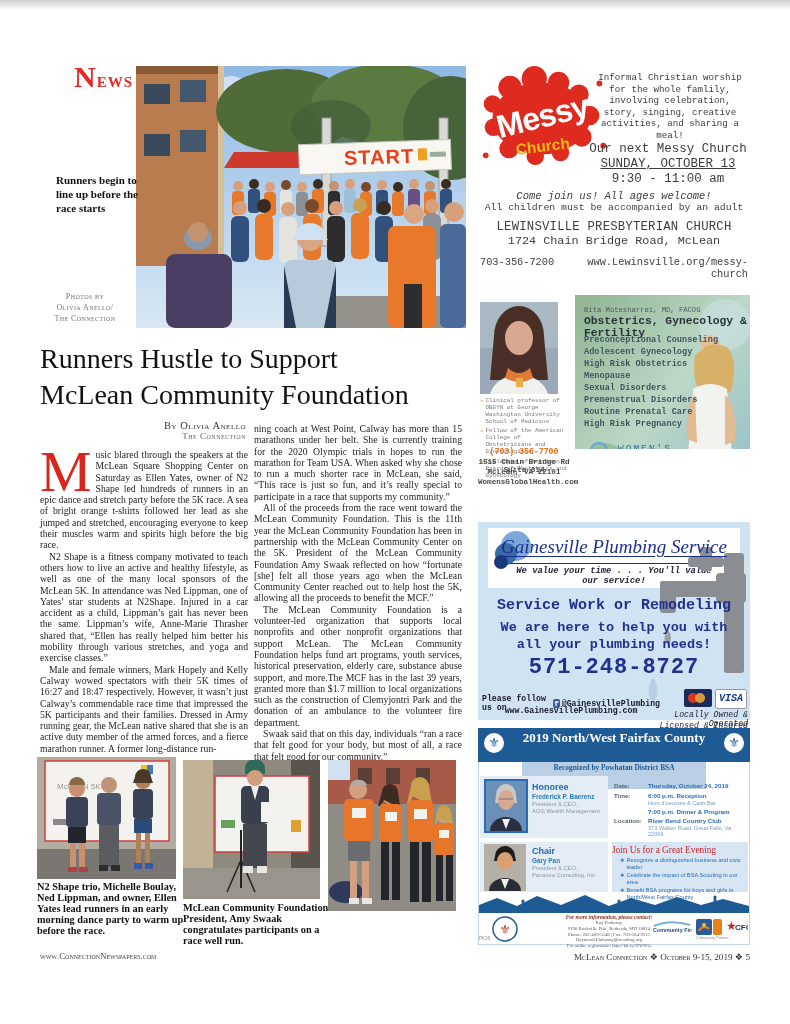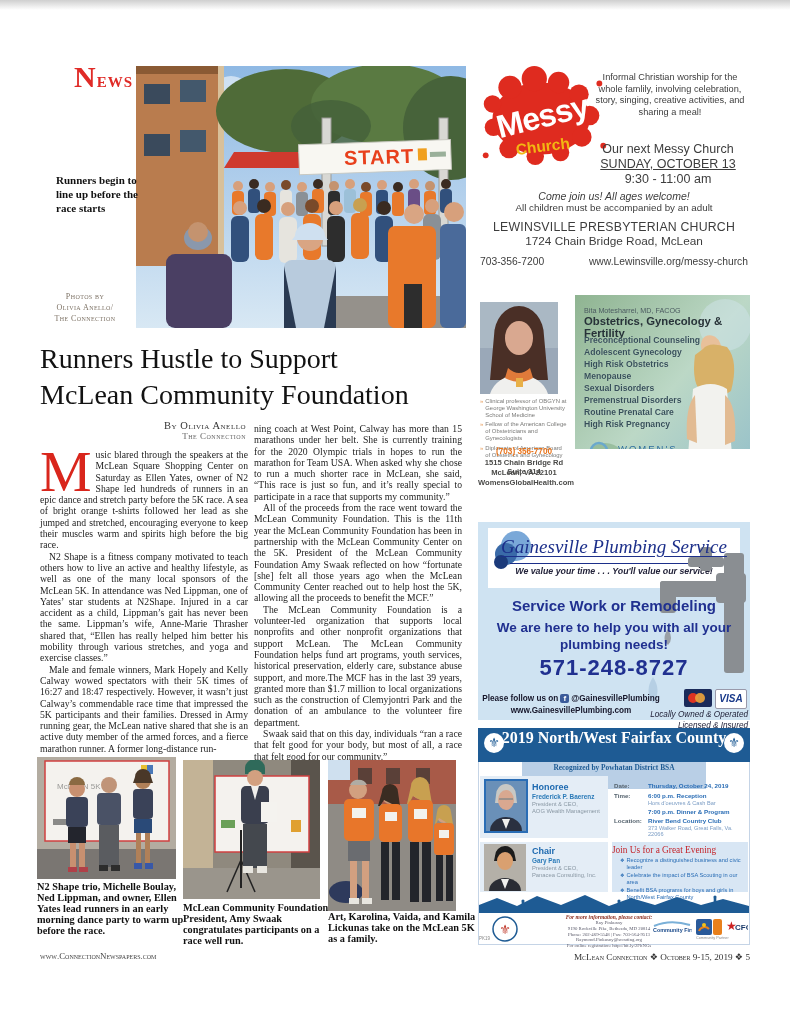--- a/index.html
+++ b/index.html
@@ -40,21 +40,21 @@
   .bc2{left:183px;top:903px;width:152px;}
   .bc3{left:328px;top:912px;width:152px;}
 
   
   .footer-left{left:40px;top:951px;font-variant:small-caps;font-size:8.8px;color:#444;
                font-family:"Liberation Serif","DejaVu Sans",serif;}
   .footer-right{left:420px;top:951px;width:330px;text-align:right;font-variant:small-caps;
                 font-size:9.2px;color:#333;font-family:"Liberation Serif","DejaVu Sans",serif;}
 
   
-  .ad-sans{font-family:Liberation Sans, sans-serif;}
+  .ad-sans{font-family:Liberation Mono, monospace;}
 
   
   .messy-splat{left:480px;top:66px;width:128px;height:102px;}
   .messy-intro{left:592px;top:72px;width:156px;text-align:center;font-size:9.2px;
                line-height:1.25;color:#3d3d3d;}
   .messy-next{left:586px;top:142px;width:164px;text-align:center;font-size:12.5px;color:#3d3d3d;}
   .messy-date{left:586px;top:157px;width:164px;text-align:center;font-size:12.5px;color:#3d3d3d;
               text-decoration:underline;}
   .messy-time{left:586px;top:172px;width:164px;text-align:center;font-size:12.5px;color:#3d3d3d;}
   .messy-invite{left:478px;top:190px;width:272px;text-align:center;font-style:italic;
@@ -123,21 +123,21 @@
           color:#23233a;z-index:1;}
   .fb-icon{display:inline-block;width:9px;height:9px;background:#3a5a9a;color:#fff;
            font-weight:bold;font-size:8px;line-height:9px;text-align:center;border-radius:2px;
            margin:0 2px;}
 
   
   .din-body{left:478px;top:728px;width:272px;height:217px;background:#fff;
             border:1px solid #c5d4e6;box-sizing:border-box;}
   .din-head{left:478px;top:728px;width:272px;height:34px;background:#1e5b94;color:#fff;
             text-align:center;}
-  .din-h1{font-size:16px;font-weight:bold;line-height:15px;margin-top:2px;}
+  .din-h1{font-size:13px;font-weight:bold;line-height:15px;margin-top:2px;}
   .din-h2{font-size:14px;font-weight:bold;line-height:15px;}
   .din-sub{left:522px;top:762px;width:184px;height:27px;background:#b9cfe6;color:#1e5b94;
            text-align:center;font-weight:bold;font-size:7.4px;line-height:11px;}
   .fleur{width:20px;height:20px;border-radius:50%;background:#fff;color:#1e5b94;text-align:center;
          font-size:13px;line-height:20px;font-family:"DejaVu Sans",sans-serif;}
   .fleur-l{left:484px;top:733px;} .fleur-r{left:724px;top:733px;}
   .din-panel{background:#e4edf6;}
   .din-p1{left:480px;top:776px;width:128px;height:62px;}
   .din-p2{left:480px;top:842px;width:128px;height:50px;}
   .din-photo1{left:484px;top:779px;width:40px;height:50px;border:2px solid #2a6db5;}
@@ -453,21 +453,20 @@
         <path d="M109,52 a7,7 0 0 1 14,0 l2,12 -4,0 -10,-6 -3,6 -1,0 z" fill="#c8a050"></path>
        <rect x="106" y="63" width="20" height="32" rx="4" fill="#e8762a"></rect>
         <rect x="111" y="70" width="10" height="8" fill="#f2f2ee"></rect>
        <rect x="108" y="95" width="7" height="46" fill="#23252b"></rect>
         <rect x="118" y="95" width="7" height="46" fill="#23252b"></rect>
       </g>
   </svg>
 
   <div class="abs bcap bc1">N2 Shape trio, Michelle Boulay, Ned Lippman, and owner, Ellen Yates lead runners in an early morning dance party to warm up before the race.</div>
   <div class="abs bcap bc2">McLean Community Foundation President, Amy Swaak congratulates participants on a race well run.</div>
-  <div class="abs bcap bc3">Art, Karolina, Vaida, and Kamila Lickunas take on the McLean 5K as a family.</div>
 
   <div class="abs footer-left">www.ConnectionNewspapers.com</div>
   <div class="abs footer-right">McLean Connection  ❖  October 9-15, 2019  ❖  5</div>
 
   <div>
     <svg class="abs messy-splat" viewBox="0 0 130 105">
       <g fill="#df2b1f">
         <ellipse cx="62" cy="54" rx="50" ry="37"></ellipse>
         <circle cx="30" cy="22" r="12"></circle>
           <circle cx="55" cy="13" r="13"></circle>

